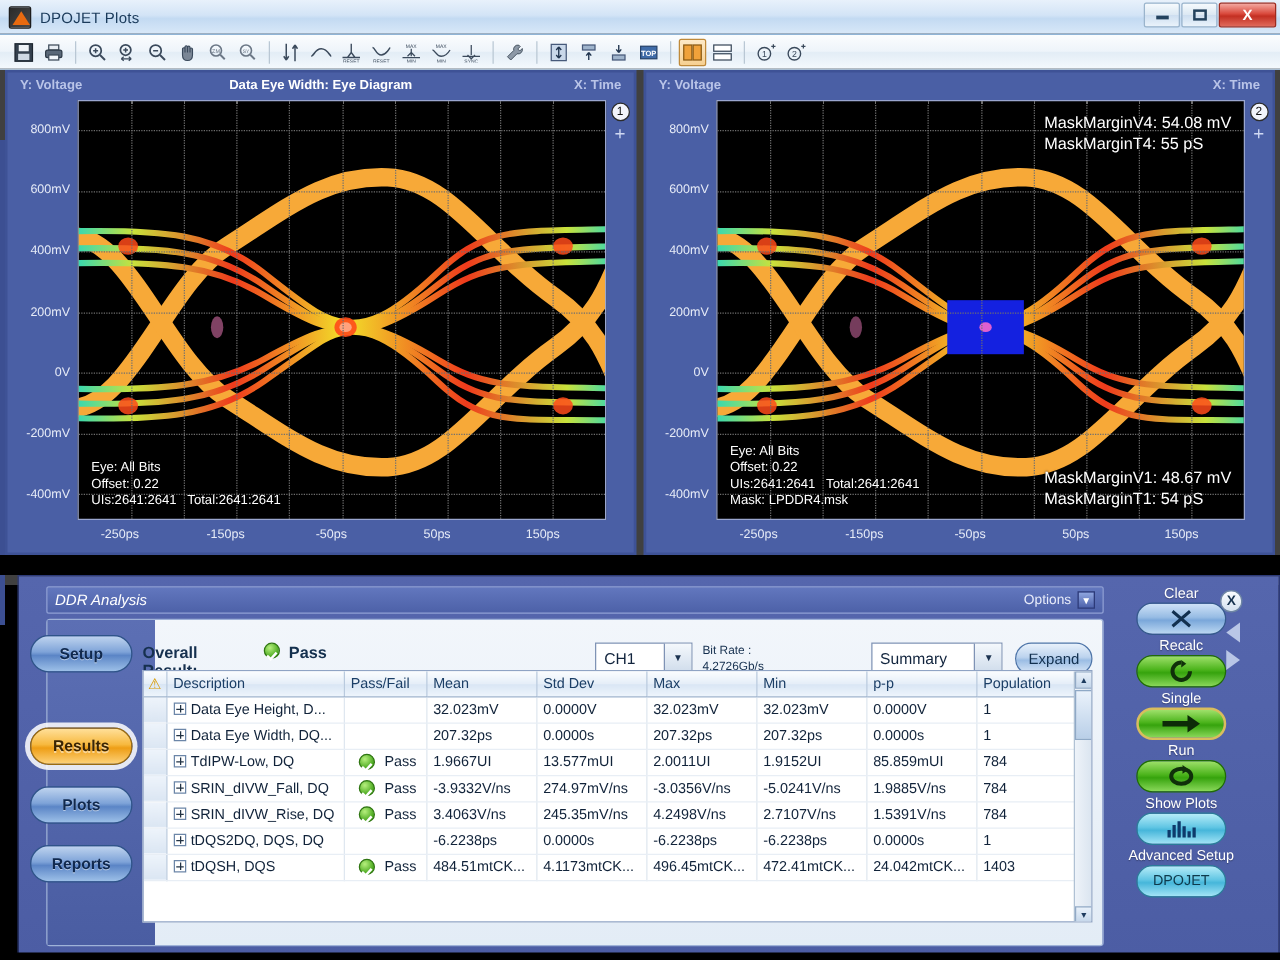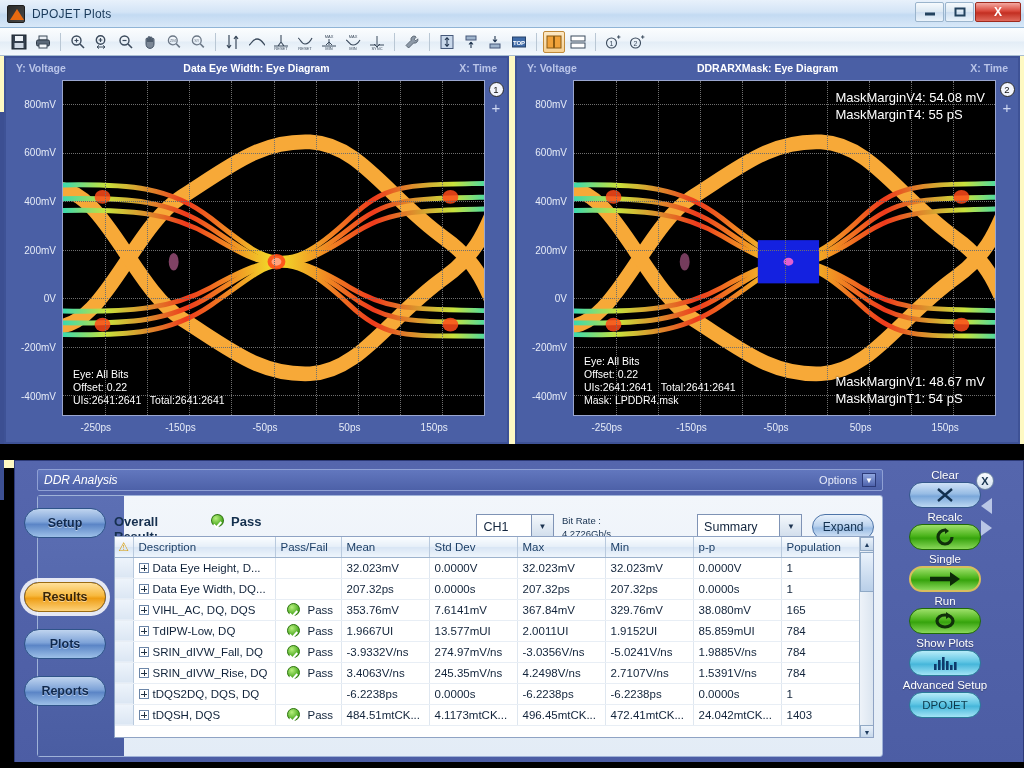--- a/index.html
+++ b/index.html
@@ -63,21 +63,21 @@
     width: 22px; height: 22px; display:flex; align-items:center; justify-content:center;
     border: 1px solid transparent; border-radius: 2px; position: relative;
   }
   .tbtn.active { border-color:#c08a3a; background: linear-gradient(180deg,#fde9c6,#f6d092); }
   .tsep { width: 1px; height: 18px; background: #b9c7d4; margin: 0 4px; }
   .ico { display:block; }
 
   
   .plotzone {
     position: absolute; left: 0; top: 56px; width: 1024px; height: 412px;
-    background: #fef9c3;
+    background: #404040;
   }
   .plotpanel { position: absolute; top: 0; height: 388px; background: #4a5fa5;
                border: 2px solid #3e5296; }
   .plot-left  { left: 4px;   width: 505px; }
   .plot-right { left: 515px; width: 505px; }
 
   .plot-hdr { position: relative; height: 14px; margin: 4px 6px 0 6px;
               font-size: 10.5px; font-weight: bold; color: #ffffff; }
   .plot-hdr .hl { position:absolute; left: 4px; top:0; }
   .plot-hdr .hc { position:absolute; left:0; right:0; text-align:center; }
@@ -521,21 +521,20 @@
         <span style="left:28%">-150ps</span>
         <span style="left:48%">-50ps</span>
         <span style="left:68%">50ps</span>
         <span style="left:88%">150ps</span>
       </div>
     </div>
 
     <div class="plotpanel plot-right">
       <div class="plot-hdr">
         <span class="hl ax">Y: Voltage</span>
-        <span class="hc">DDRARXMask: Eye Diagram</span>
         <span class="hr ax">X: Time</span>
       </div>
 
       <div class="ylabels">
         <span style="top:7.0%">800mV</span>
         <span style="top:21.5%">600mV</span>
         <span style="top:36.0%">400mV</span>
         <span style="top:50.5%">200mV</span>
         <span style="top:65.0%">0V</span>
         <span style="top:79.5%">-200mV</span>
@@ -699,36 +698,20 @@
           <tr>
             <td class="gut"></td>
             <td><span class="expander"></span><span>Data Eye Width, DQ...</span></td>
             <td></td>
             <td>207.32ps</td>
             <td>0.0000s</td>
             <td>207.32ps</td>
             <td>207.32ps</td>
             <td>0.0000s</td>
             <td>1</td>
-          </tr>
-          <tr>
-            <td class="gut"></td>
-            <td><span class="expander"></span><span>VIHL_AC, DQ, DQS</span></td>
-            <td>
-              <span class="cellpass">
-                <span class="passmark"></span>
-                <span class="txt">Pass</span>
-              </span>
-            </td>
-            <td>353.76mV</td>
-            <td>7.6141mV</td>
-            <td>367.84mV</td>
-            <td>329.76mV</td>
-            <td>38.080mV</td>
-            <td>165</td>
           </tr>
           <tr>
             <td class="gut"></td>
             <td><span class="expander"></span><span>TdIPW-Low, DQ</span></td>
             <td>
               <span class="cellpass">
                 <span class="passmark"></span>
                 <span class="txt">Pass</span>
               </span>
             </td>

